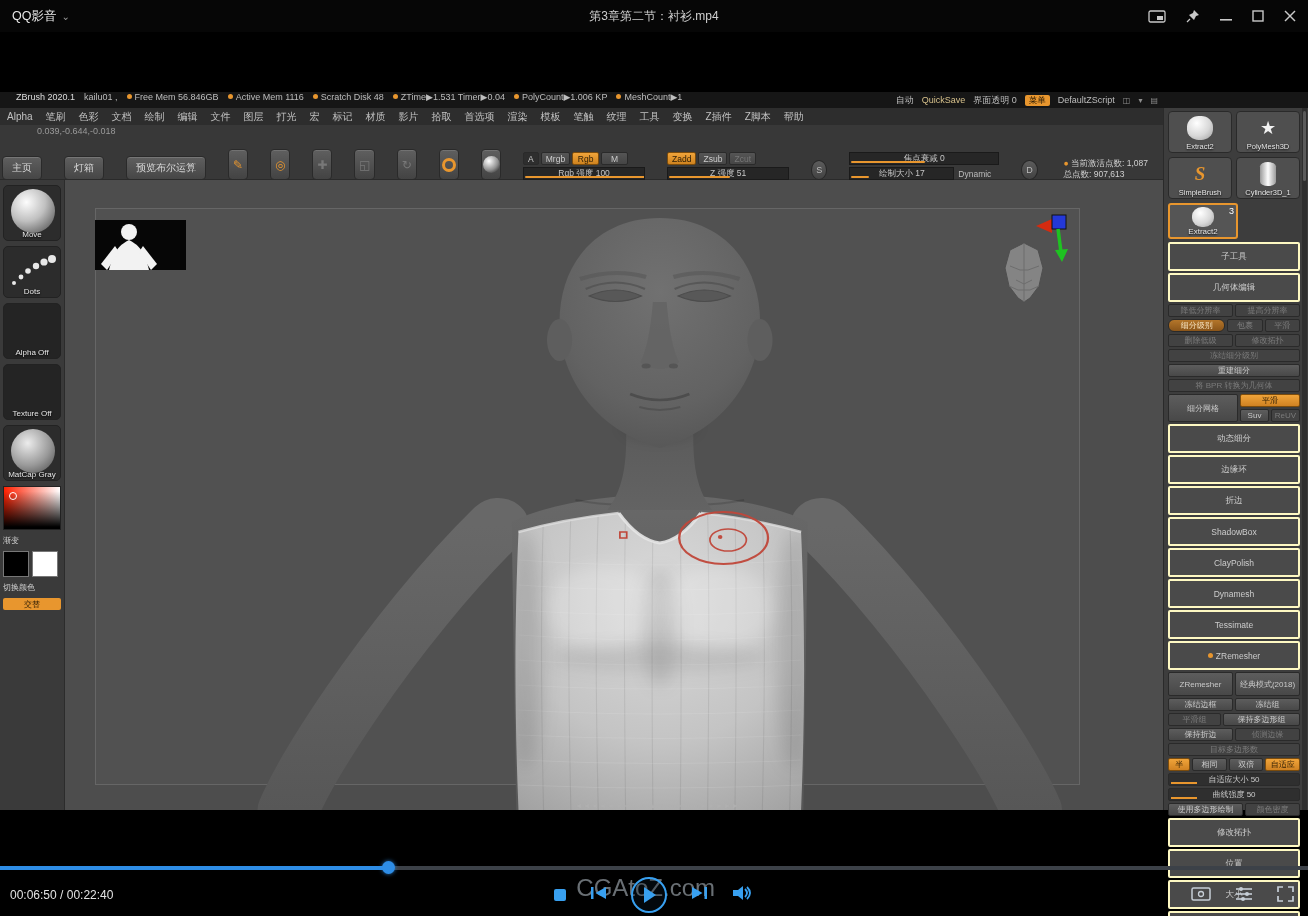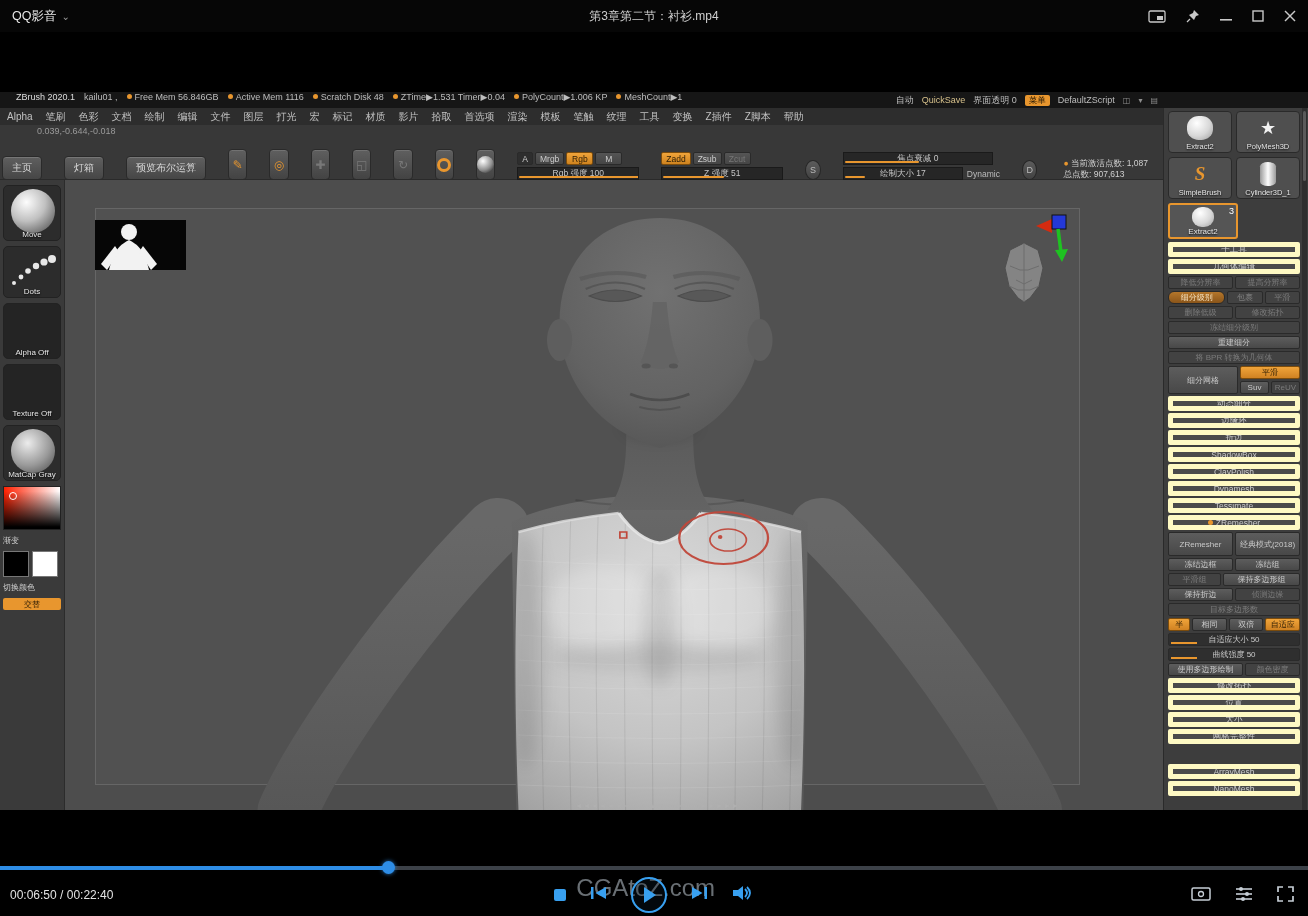--- a/index.html
+++ b/index.html
@@ -37,21 +37,21 @@
 .stroke-ic{width:14px;height:14px;border-radius:50%;border:3px solid #e8962e;}
 .alpha-ic{width:17px;height:17px;border-radius:50%;background:radial-gradient(circle at 35% 30%,#fff,#909090 55%,#1d1d1d 95%);}
 .chipgroup{display:flex;flex-direction:column;gap:2px;}
 .chiprow{display:flex;gap:2px;}
 .chip{height:13px;min-width:27px;padding:0 4px;background:linear-gradient(#555,#454545);border:1px solid #2a2a2a;border-radius:2px;font-size:8.5px;color:#cccccc;display:flex;align-items:center;justify-content:center;}
 .chip.dark{background:#2e2e2e;min-width:15px;}
 .chip.org{background:linear-gradient(#f0a43a,#cf831f);color:#2b1c06;border-color:#7c4c0c;}
 .chip.dim{color:#777;}
 .slider{position:relative;width:122px;height:13px;background:#262626;border:1px solid #1a1a1a;border-radius:0;font-size:8.5px;color:#c6c6c6;display:flex;align-items:center;justify-content:center;overflow:hidden;}
 .slider i{position:absolute;left:1px;bottom:1px;height:2px;background:#e8962e;border-radius:1px;}
-.w150{width:150px;}.w105{width:120px;}
+.w150{width:150px;}.w105{width:105px;}
 .dyn{font-size:8.5px;color:#bbb;margin-left:4px;}
 .roundb{width:20px;height:20px;border-radius:50%;background:linear-gradient(#5c5c5c,#424242);border:1px solid #272727;color:#bbb;font-size:9px;display:flex;align-items:center;justify-content:center;}
 .counts{font-size:8.5px;color:#cfcfcf;line-height:1.3;margin-left:4px;white-space:nowrap;}
 .counts .od{color:#e8962e;}
 
 
 .zb-main{position:absolute;top:88px;left:0;right:0;bottom:0;display:flex;}
 .ltray{width:65px;background:#3a3a3a;display:flex;flex-direction:column;align-items:center;padding-top:5px;gap:5px;border-right:1px solid #2c2c2c;}
 .thumb{width:58px;height:56px;position:relative;border-radius:5px;background:#2c2c2c;border:1px solid #222;overflow:hidden;}
 .tlab{position:absolute;bottom:1px;left:0;width:100%;text-align:center;font-size:8px;color:#e6e6e6;text-shadow:0 1px 2px #000;}
@@ -90,21 +90,21 @@
 .tgrid{display:grid;grid-template-columns:1fr 1fr;gap:4px;}
 .tthumb{height:42px;background:#4f4f4f;border:1px solid #2a2a2a;border-radius:4px;position:relative;display:flex;align-items:center;justify-content:center;overflow:hidden;}
 .tthumb .tlab{font-size:7.5px;}
 .blob{width:26px;height:24px;border-radius:45%;background:radial-gradient(circle at 38% 30%,#ffffff,#d8d8d8 55%,#9c9c9c);}
 .blob.sm{width:22px;height:20px;}
 .star{color:#f2f2f2;font-size:18px;line-height:1;margin-top:-8px;}
 .sbrushS{color:#e8962e;font-size:19px;font-weight:bold;font-style:italic;font-family:"Liberation Serif","DejaVu Serif",serif;margin-top:-8px;}
 .cyl{width:16px;height:24px;margin-top:-8px;background:linear-gradient(90deg,#9a9a9a,#fdfdfd 50%,#9a9a9a);border-radius:50%/18%;}
 .tactive{margin:4px 0 3px 0;width:70px;height:36px;border:2px solid #e8962e;background:#555;border-radius:3px;position:relative;display:flex;align-items:center;justify-content:center;}
 .badge{position:absolute;right:2px;top:1px;color:#fff;font-size:9px;}
-.phead{height:15px;background:#4a4a4a;border:5px solid #fef9c3;border-radius:2px;color:#cdcdcd;display:flex;align-items:center;justify-content:center;font-size:8.5px;margin:2px 0;gap:3px;white-space:nowrap;overflow:hidden;}
+.phead{height:29px;background:#4a4a4a;border:2px solid #fef9c3;border-radius:2px;color:#cdcdcd;display:flex;align-items:center;justify-content:center;font-size:8.5px;margin:2px 0;gap:3px;white-space:nowrap;overflow:hidden;}
 .odot{width:5px;height:5px;border-radius:50%;background:#e8962e;display:inline-block;}
 .prow{display:flex;gap:2px;margin:2px 0;}
 .pb{flex:1;height:13px;background:linear-gradient(#5d5d5d,#484848);border:1px solid #2a2a2a;border-radius:2px;color:#c9c9c9;display:flex;align-items:center;justify-content:center;font-size:8px;white-space:nowrap;overflow:hidden;padding:0 1px;}
 .pb.dis{background:#424242;color:#7b7b7b;}
 .pb.org{background:linear-gradient(#f0a43a,#d08222);color:#2f1d04;border-color:#7c4c0c;}
 .pb.slider{background:#2f2f2f;position:relative;}
 .pb.slider::after{content:"";position:absolute;left:2px;bottom:1px;width:26px;height:2px;background:#e8962e;}
 .pb.sliderOrange{background:linear-gradient(#b4762a,#8a551a);color:#f5e2c0;border-radius:6px;}
 .zrbtn{height:24px;}
 .vgap{height:16px;}

